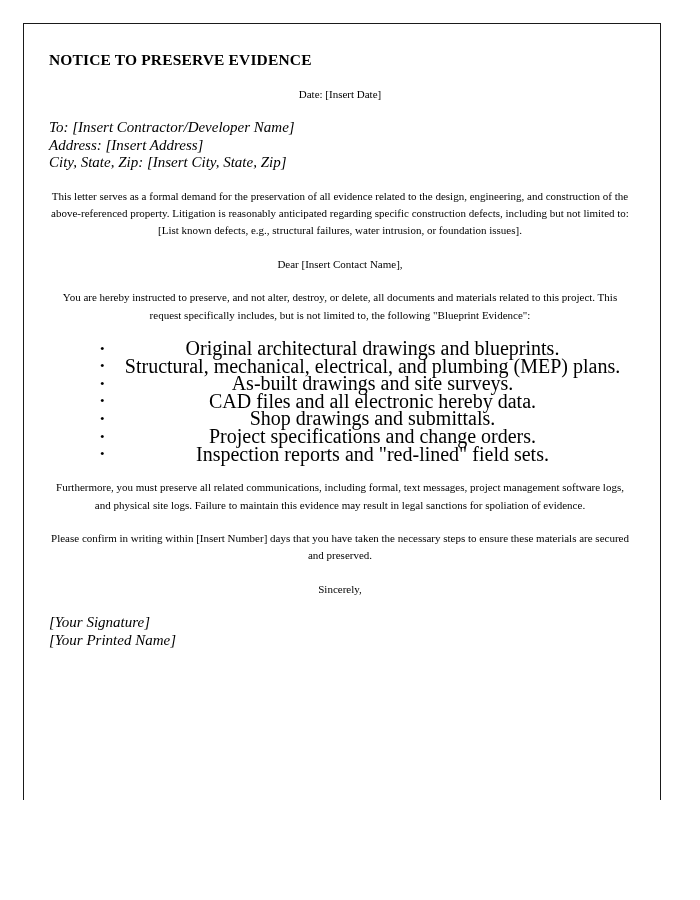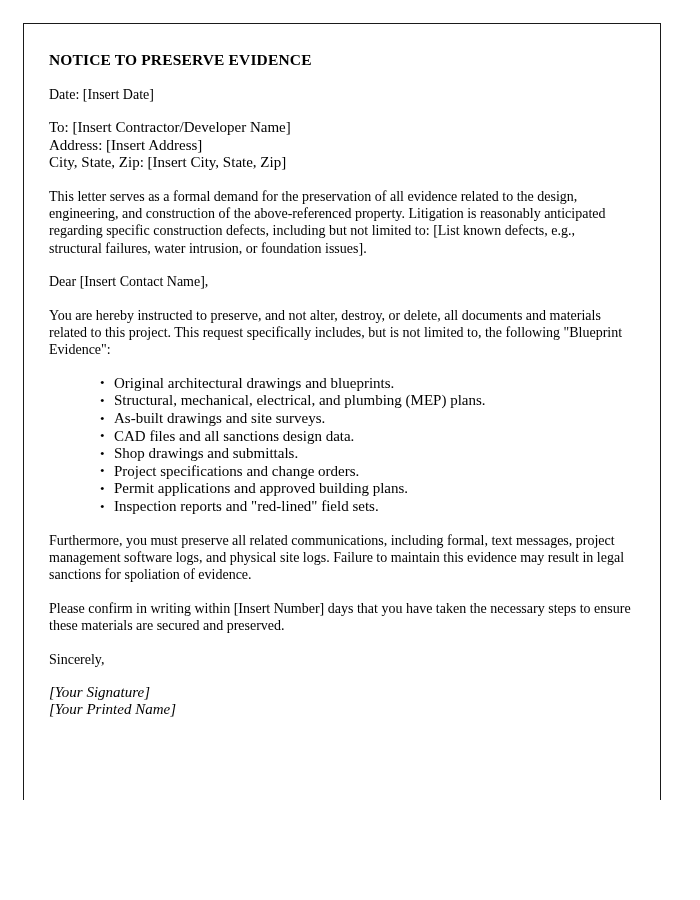--- a/index.html
+++ b/index.html
@@ -41,42 +41,44 @@
 
   .doc-title {
     font-size: 15.5px;
     font-weight: bold;
     line-height: 19px;
     margin: 0 0 17px 0;
     letter-spacing: 0.15px;
   }
 
   .para {
-    font-size: 14px;
+    font-size: 11px;
     line-height: 17.4px;
     margin: 0 0 16px 0;
-    text-align: left;
+    text-align: center;
   }
 
   
   .block-tight {
     font-size: 15px;
     line-height: 17.4px;
     margin: 0 0 16px 0;
+    font-style: italic;
   }
   .block-tight .line {
     display: block;
   }
 
   .bullet-list {
     list-style: none;
     margin: 7px 0 16px 0;
     padding: 0 0 0 51px;
-    font-size: 15px;
+    font-size: 20px;
     line-height: 17.6px;
+    text-align: center;
   }
   .bullet-list li {
     position: relative;
     padding-left: 14px;
     margin: 0;
   }
   .bullet-list li::before {
     content: "\2022";
     position: absolute;
     left: 0;
@@ -116,24 +118,23 @@
     <p class="para">This letter serves as a formal demand for the preservation of all evidence related to the design, engineering, and construction of the above-referenced property. Litigation is reasonably anticipated regarding specific construction defects, including but not limited to: [List known defects, e.g., structural failures, water intrusion, or foundation issues].</p>
 
     <p class="para">Dear [Insert Contact Name],</p>
 
     <p class="para">You are hereby instructed to preserve, and not alter, destroy, or delete, all documents and materials related to this project. This request specifically includes, but is not limited to, the following "Blueprint Evidence":</p>
 
     <ul class="bullet-list">
       <li>Original architectural drawings and blueprints.</li>
       <li>Structural, mechanical, electrical, and plumbing (MEP) plans.</li>
       <li>As-built drawings and site surveys.</li>
-      <li>CAD files and all sanctions design data.</li>
+      <li>CAD files and all electronic hereby data.</li>
       <li>Shop drawings and submittals.</li>
       <li>Project specifications and change orders.</li>
-      <li>Permit applications and approved building plans.</li>
       <li>Inspection reports and "red-lined" field sets.</li>
     </ul>
 
     <p class="para">Furthermore, you must preserve all related communications, including formal, text messages, project management software logs, and physical site logs. Failure to maintain this evidence may result in legal sanctions for spoliation of evidence.</p>
 
     <p class="para">Please confirm in writing within [Insert Number] days that you have taken the necessary steps to ensure these materials are secured and preserved.</p>
 
     <p class="para">Sincerely,</p>
 
     <div class="signature-block">

